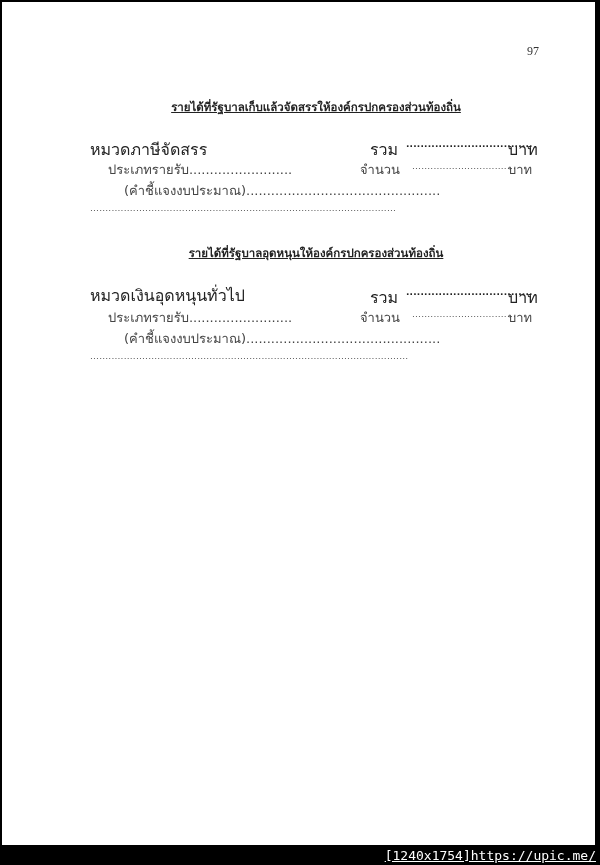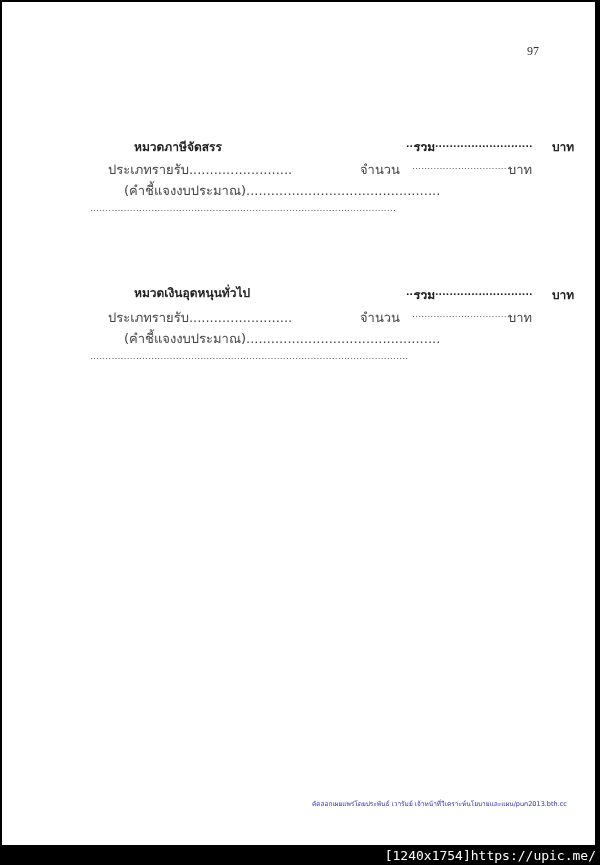--- a/index.html
+++ b/index.html
@@ -13,60 +13,61 @@
       background: #fff;
     }
     .abs { position: absolute; white-space: nowrap; color: #222; }
     .pagenum { left: 525px; top: 42px; font-size: 12px; font-family: "Liberation Serif", serif; color: #333; }
     .title {
       font-size: 11.5px; font-weight: bold; text-decoration: underline;
       transform: translateX(-50%);
     }
     .t1 { left: 314px; top: 96px; }
     .t2 { left: 314px; top: 242px; }
-    .cat { font-size: 12px; font-weight: bold; margin-left: 44px; }
+    .cat { font-size: 16px; font-weight: normal; }
     .lbl { font-size: 13px; color: #444; }
     .dots { font-size: 9px; color: #555; letter-spacing: 0.2px; }
     .bold { font-weight: bold; color: #222; }
     .footer {
       font-size: 6.5px; color: #2b2bb0; left: 310px; top: 797px;
     }
     .watermark {
       position: absolute; right: 4px; bottom: 2px; color: #fff;
-      font-family: "DejaVu Sans Mono", monospace; font-size: 13px;
+      font-family: "DejaVu Sans Mono", monospace; font-size: 13px; text-decoration: underline;
     }
   </style>
 </head>
 <body>
 
 <div class="page">
   <div class="abs pagenum">97</div>
 
+  <div class="abs title t1">รายได้ที่รัฐบาลเก็บแล้วจัดสรรให้องค์กรปกครองส่วนท้องถิ่น</div>
   <div class="abs cat" style="left:88px;top:135px;">หมวดภาษีจัดสรร</div>
   <div class="abs cat" style="left:368px;top:135px;">รวม</div>
   <div class="abs dots bold" style="left:404px;top:137px;">...................................</div>
   <div class="abs cat" style="left:506px;top:135px;">บาท</div>
 
   <div class="abs lbl" style="left:106px;top:157px;">ประเภทรายรับ.........................</div>
   <div class="abs lbl" style="left:358px;top:157px;">จำนวน</div>
   <div class="abs dots" style="left:410px;top:159px;">..................................</div>
   <div class="abs lbl" style="left:506px;top:157px;">บาท</div>
 
   <div class="abs lbl" style="left:122px;top:178px;">(คำชี้แจงงบประมาณ)...............................................</div>
   <div class="abs dots" style="left:88px;top:201px;">....................................................................................................</div>
 
+  <div class="abs title t2">รายได้ที่รัฐบาลอุดหนุนให้องค์กรปกครองส่วนท้องถิ่น</div>
   <div class="abs cat" style="left:88px;top:281px;">หมวดเงินอุดหนุนทั่วไป</div>
   <div class="abs cat" style="left:368px;top:283px;">รวม</div>
   <div class="abs dots bold" style="left:404px;top:285px;">...................................</div>
   <div class="abs cat" style="left:506px;top:283px;">บาท</div>
 
   <div class="abs lbl" style="left:106px;top:305px;">ประเภทรายรับ.........................</div>
   <div class="abs lbl" style="left:358px;top:305px;">จำนวน</div>
   <div class="abs dots" style="left:410px;top:307px;">..................................</div>
   <div class="abs lbl" style="left:506px;top:305px;">บาท</div>
 
   <div class="abs lbl" style="left:122px;top:326px;">(คำชี้แจงงบประมาณ)...............................................</div>
   <div class="abs dots" style="left:88px;top:349px;">........................................................................................................</div>
 
-  <div class="abs footer">คัดลอกเผยแพร่โดยประพันธ์ เวารัมย์ เจ้าหน้าที่วิเคราะห์นโยบายและแผน/pun2013.bth.cc</div>
 </div>
 
 <div class="watermark">[1240x1754]https://upic.me/</div>
 
 </body></html>

